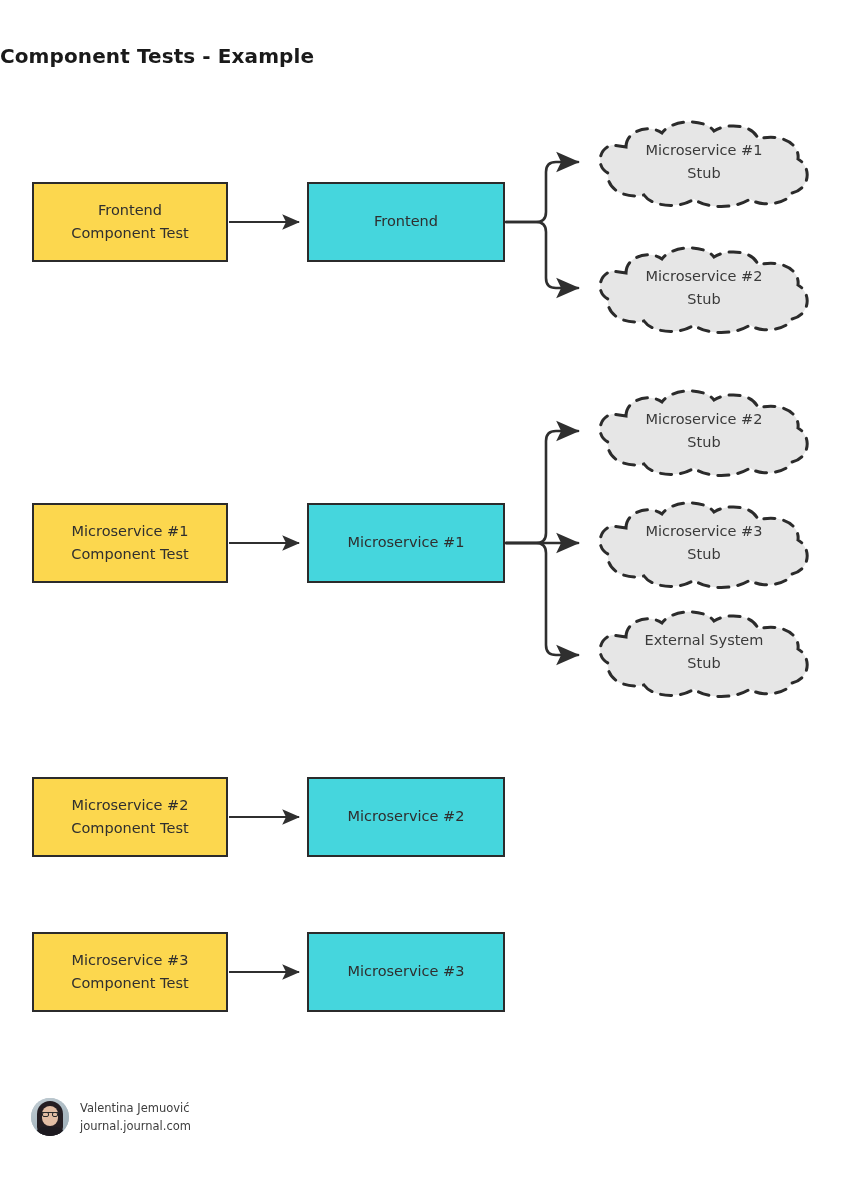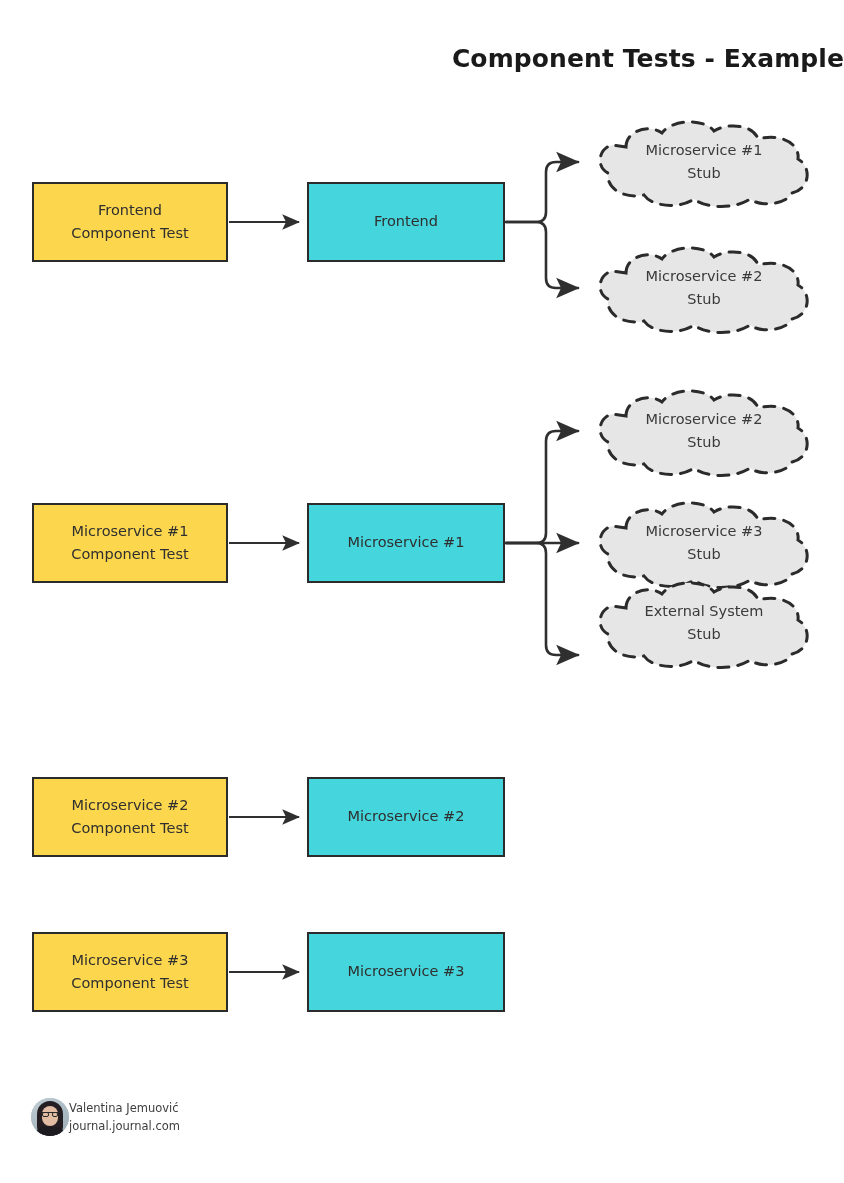--- a/index.html
+++ b/index.html
@@ -13,22 +13,22 @@
     position: relative;
     overflow: hidden;
     font-family: "DejaVu Sans", "Liberation Sans", sans-serif;
   }
 
   #diagram-title {
     position: absolute;
     left: 0;
     top: 44px;
     width: 844px;
-    text-align: right;
-    font-size: 25px;
+    text-align: left;
+    font-size: 20px;
     font-weight: bold;
     color: #1a1a1a;
     letter-spacing: 0.1px;
   }
 
   .canvas {
     position: absolute;
     left: 0;
     top: 0;
     width: 844px;
@@ -81,20 +81,21 @@
     white-space: pre-line;
     pointer-events: none;
   }
 
   #footer {
     position: absolute;
     left: 31px;
     top: 1098px;
     display: flex;
     align-items: center;
+    gap: 11px;
   }
   #avatar {
     width: 38px;
     height: 38px;
     border-radius: 50%;
     overflow: hidden;
     position: relative;
     flex: 0 0 auto;
     background: #b9c6cd;
   }
@@ -246,21 +247,21 @@
   <svg width="232" height="86" viewBox="0 0 232 86">
     <path d="M38,28 C38,11 62,5 74,14 C84,0 116,-1 126,12 C140,3 166,6 170,20
              C192,14 212,24 210,40 C224,48 222,70 204,74 C198,86 172,88 162,80
              C148,90 118,90 106,80 C92,90 64,88 56,76 C36,80 18,70 20,54
              C8,48 10,30 24,26 Z" fill="#E6E6E6" stroke="#2b2b2b" stroke-width="3" stroke-dasharray="11 9" stroke-linecap="round"></path>
   </svg>
   <div class="cloud-label">Microservice #3
 Stub</div>
 </div>
 
-<div class="cloud-wrap" style="left:588px; top:580px; width:232px; height:86px;">
+<div class="cloud-wrap" style="left:588px; top:609px; width:232px; height:86px;">
   <svg width="232" height="86" viewBox="0 0 232 86">
     <path d="M38,28 C38,11 62,5 74,14 C84,0 116,-1 126,12 C140,3 166,6 170,20
              C192,14 212,24 210,40 C224,48 222,70 204,74 C198,86 172,88 162,80
              C148,90 118,90 106,80 C92,90 64,88 56,76 C36,80 18,70 20,54
              C8,48 10,30 24,26 Z" fill="#E6E6E6" stroke="#2b2b2b" stroke-width="3" stroke-dasharray="11 9" stroke-linecap="round"></path>
   </svg>
   <div class="cloud-label">External System
 Stub</div>
 </div>
 

